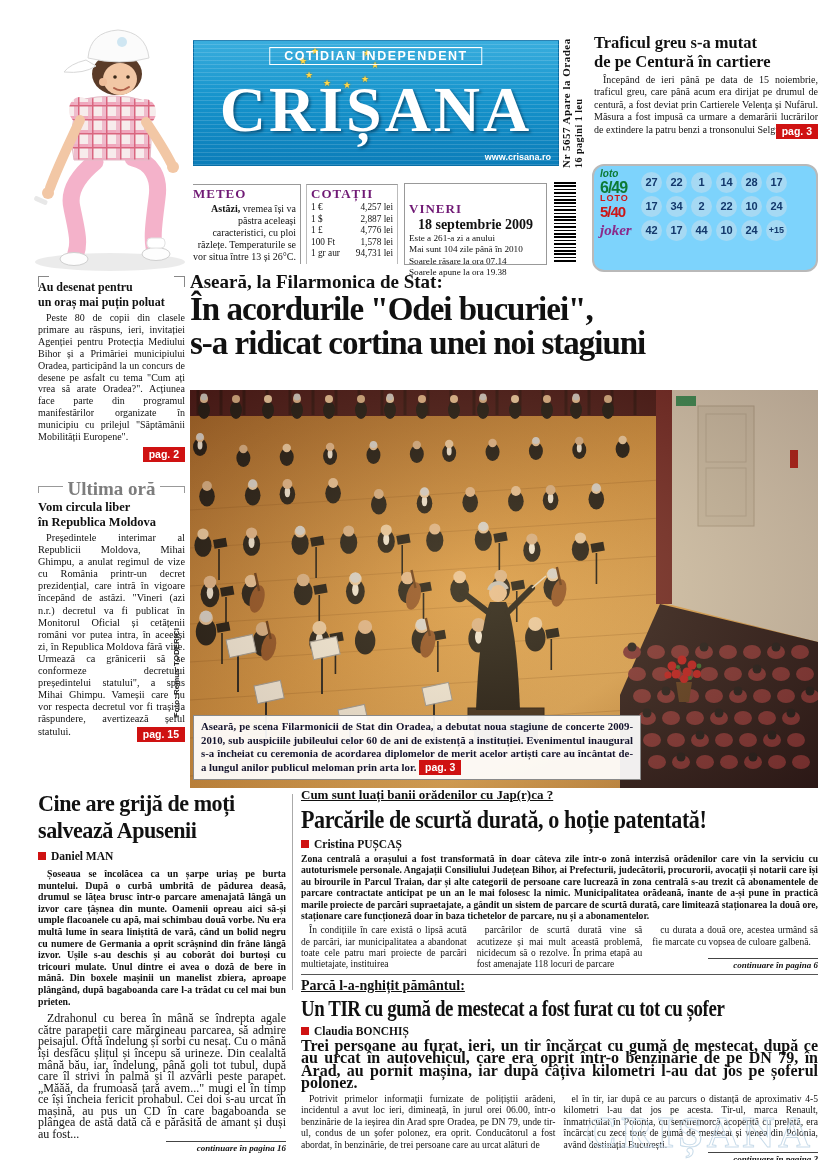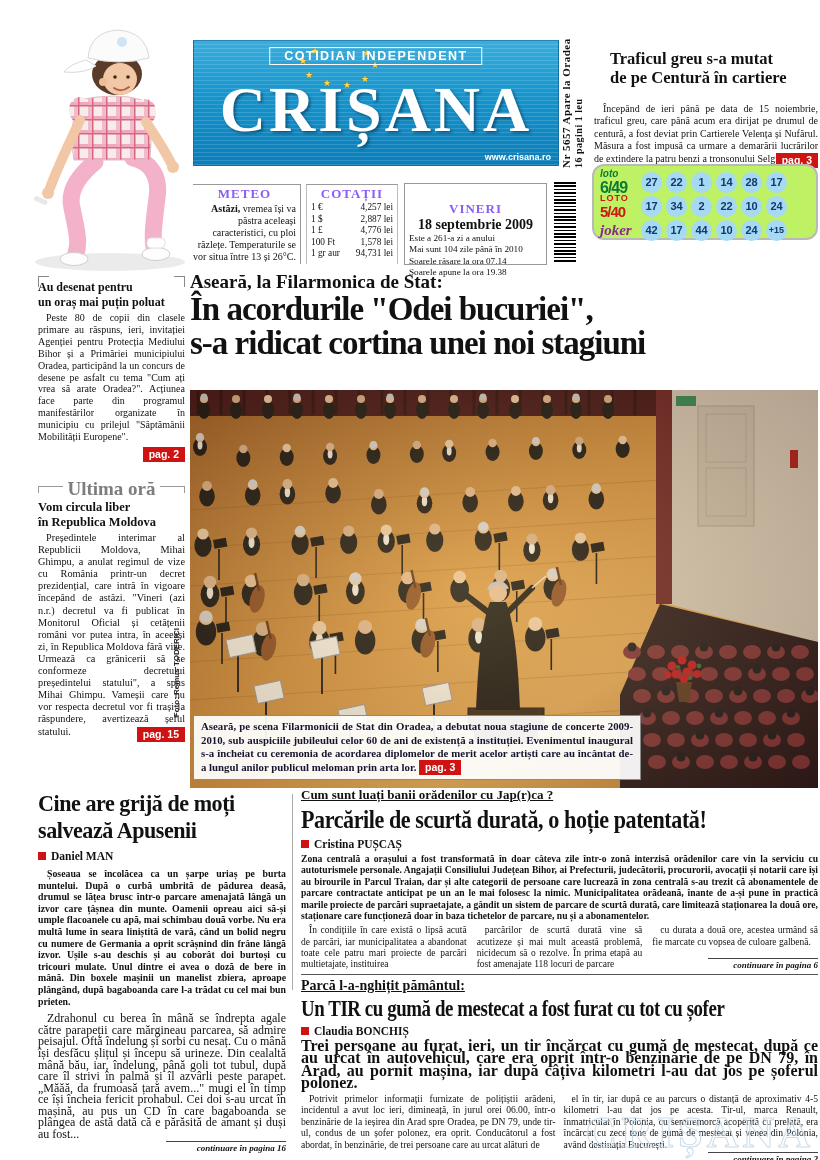--- a/index.html
+++ b/index.html
@@ -29,27 +29,27 @@
   .mast-site{position:absolute;right:8px;bottom:4px;color:#fff;font:bold 9px "Liberation Sans",sans-serif;}
   .star{position:absolute;color:#ffd84d;font-size:9px;text-shadow:0 0 2px #a07800;}
 
   .edition{left:560px;top:40px;height:128px;width:28px;display:flex;flex-direction:row;gap:1px;}
   .edition span{writing-mode:vertical-rl;transform:rotate(180deg);font:bold 11px "Liberation Serif",serif;
     letter-spacing:.5px;white-space:nowrap;}
   .edition .small{font-weight:bold;font-size:10px;}
 
   
   .traffic{left:594px;top:33px;width:224px;}
-  .traffic h2{margin:16px;font:bold 16.5px "Liberation Serif",serif;line-height:19px;}
+  .traffic h2{margin:0;font:bold 16.5px "Liberation Serif",serif;line-height:19px;}
   .traffic p{margin:3px 0 0;font-size:10px;line-height:12.4px;text-indent:9px;}
   .traffic .pagrow{text-align:right;margin-top:-15px;}
 
   
-  .lotto{left:592px;top:164px;width:226px;height:76px;border:2px solid #b9b9b9;border-radius:12px;
-    background:#bef264;padding:4px 6px;box-sizing:border-box;
+  .lotto{left:592px;top:164px;width:226px;height:108px;border:2px solid #b9b9b9;border-radius:12px;
+    background:#7dd3fc;padding:4px 6px;box-sizing:border-box;
     font-family:"Liberation Sans",sans-serif;}
   .lotrow{display:flex;align-items:center;gap:4px;height:24px;}
   .ball{width:21px;height:21px;border-radius:50%;background:#a6d9f3;color:#13386b;
     font:bold 11px "Liberation Sans",sans-serif;display:flex;align-items:center;justify-content:center;}
   .ball.plus{font-size:9px;}
   .logo649{width:37px;line-height:9px;color:#0c7a35;font-weight:bold;}
   .logo649 .t{font:italic bold 10px "Liberation Sans",sans-serif;display:block;}
   .logo649 .n{font:bold 16px "Liberation Sans",sans-serif;letter-spacing:-1px;}
   .logo540{width:37px;line-height:9px;color:#cc1717;font-weight:bold;}
   .logo540 .t{font:bold 9px "Liberation Sans",sans-serif;display:block;letter-spacing:1px;}
@@ -57,21 +57,21 @@
   .logojoker{width:37px;color:#8a2a8a;font:bold italic 15px "Liberation Serif",serif;}
   .norocrow{justify-content:center;gap:6px;height:20px;}
   .noroc-l{color:#cc1717;font:bold 14px "Liberation Serif",serif;}
   .noroc-v{color:#111;font:bold 15px "Liberation Serif",serif;letter-spacing:2px;}
 
   .barcode{left:554px;top:182px;width:22px;height:82px;
     background:repeating-linear-gradient(180deg,#000 0 1.6px,#fff 1.6px 3.4px);}
 
   
   .infobox{box-sizing:border-box;font-size:10px;}
-  .infotitle{text-align:center;font:bold 13px "Liberation Serif",serif;letter-spacing:1px;color:#8b5cf6;}
+  .infotitle{text-align:left;font:bold 13px "Liberation Serif",serif;letter-spacing:1px;color:#701a75;}
   .meteo{left:193px;top:184px;width:108px;height:80px;border-right:1px solid #999;border-top:1px solid #999;padding:1px 4px 0 0;}
   .meteo p{margin:1px 0 0;text-align:right;line-height:12px;font-size:10px;}
   .cotatii{left:306px;top:184px;width:92px;height:80px;border-top:1px solid #999;border-left:1px solid #bbb;border-right:1px solid #bbb;padding:1px 4px;}
   .cotrow{display:flex;justify-content:space-between;font-size:9.3px;line-height:11.6px;}
   .vineri{left:404px;top:183px;width:143px;height:82px;border:1px solid #999;padding:17px 4px;}
   .vineri .date{text-align:center;font:bold 14px "Liberation Serif",serif;margin:0;}
   .vineri p{margin:0;font-size:9.2px;line-height:11.4px;}
 
   
   .brk{position:relative;padding-top:4px;}

